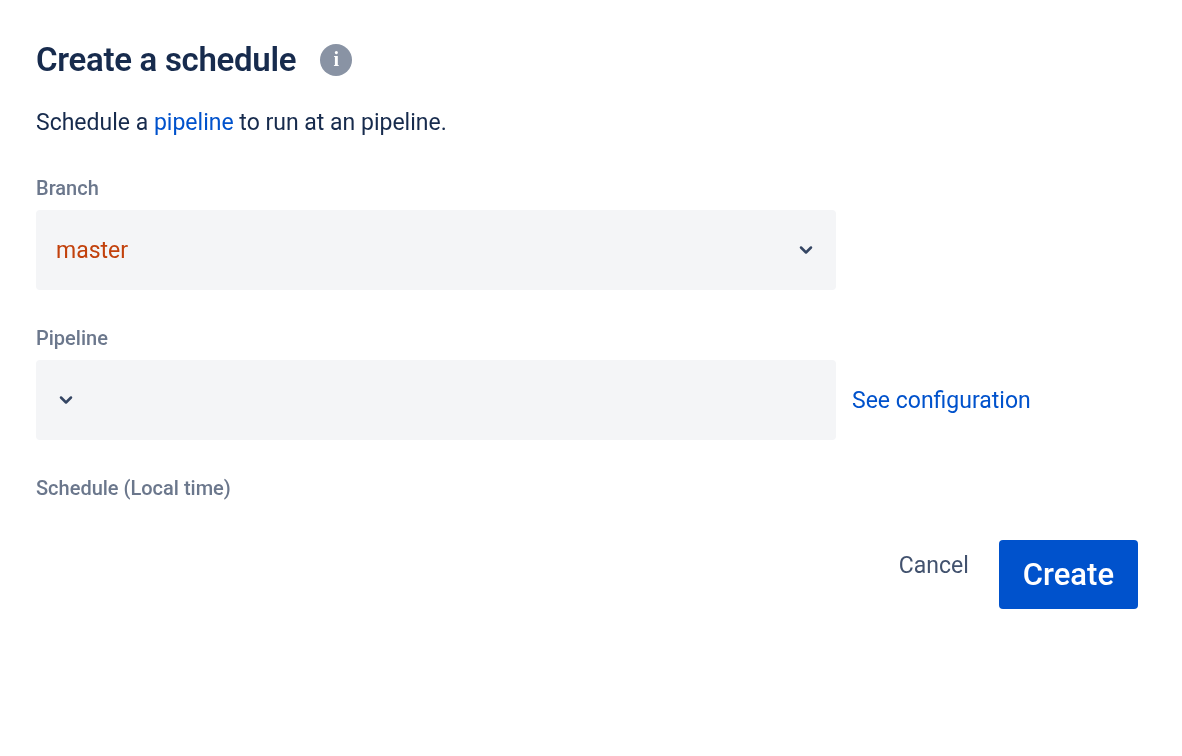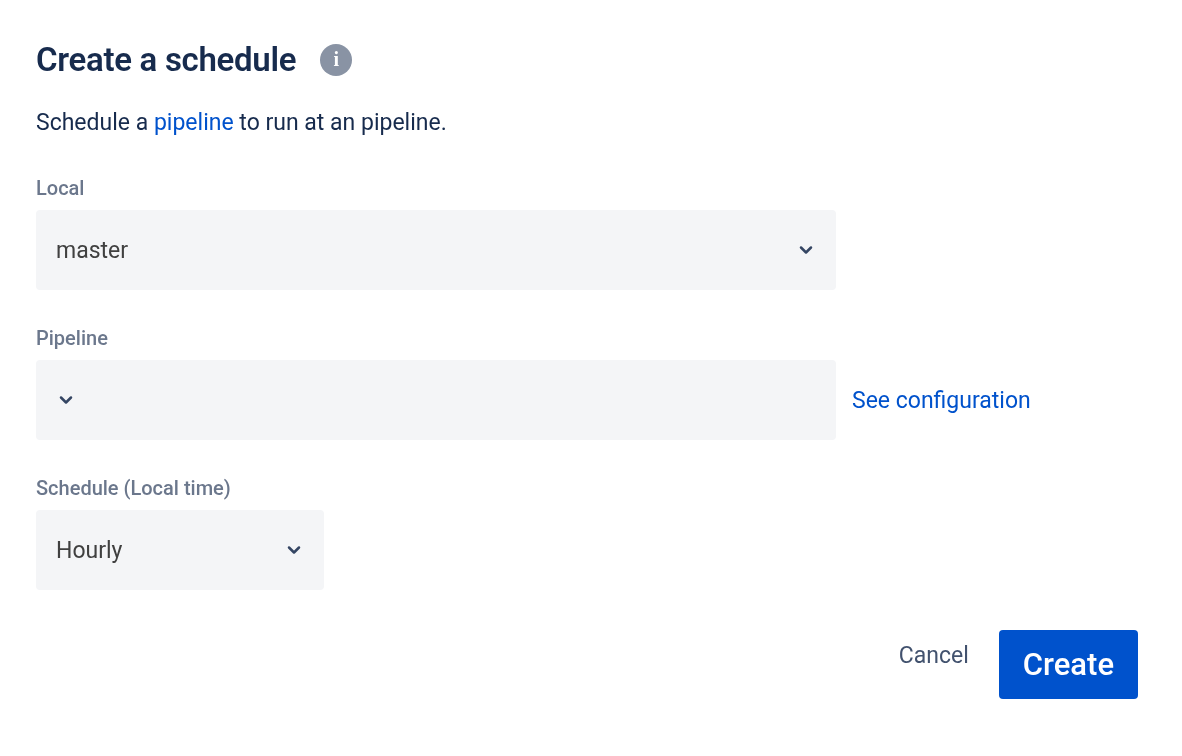--- a/index.html
+++ b/index.html
@@ -68,21 +68,21 @@
     .select {
       background: #F4F5F7;
       border: none;
       border-radius: 4px;
       height: 80px;
       padding: 0 20px;
       display: flex;
       align-items: center;
       justify-content: space-between;
       font-size: 23px;
-      color: #404040;
+      color: #c2410c;
       cursor: pointer;
       width: 800px;
     }
     .select.narrow {
       width: 288px;
     }
     .chevron {
       display: inline-flex;
       align-items: center;
       justify-content: center;
@@ -132,21 +132,21 @@
 <div class="title-row">
   <h1 class="title">Create a schedule</h1>
   <span class="info-icon">i</span>
 </div>
 
 <p class="description">
   <span>Schedule a </span><a class="link">pipeline</a><span> to run at an pipeline.</span>
 </p>
 
 <div class="form-group">
-  <label class="form-label">Local</label>
+  <label class="form-label">Branch</label>
   <div class="select">
     <span>master</span>
     <span class="chevron">
       <svg viewBox="0 0 24 24" fill="none" stroke="#344563" stroke-width="3" stroke-linecap="round" stroke-linejoin="round">
           <polyline points="6 9 12 15 18 9"></polyline>
         </svg>
     </span>
   </div>
 </div>
 
@@ -159,26 +159,18 @@
             <polyline points="6 9 12 15 18 9"></polyline>
           </svg>
       </span>
     </div>
     <a class="config-link">See configuration</a>
   </div>
 </div>
 
 <div class="form-group">
   <label class="form-label">Schedule (Local time)</label>
-  <div class="select narrow">
-    <span>Hourly</span>
-    <span class="chevron">
-      <svg viewBox="0 0 24 24" fill="none" stroke="#344563" stroke-width="3" stroke-linecap="round" stroke-linejoin="round">
-          <polyline points="6 9 12 15 18 9"></polyline>
-        </svg>
-    </span>
-  </div>
 </div>
 
 <div class="footer">
   <button class="btn-text">Cancel</button>
   <button class="btn-primary">Create</button>
 </div>
 
 </body></html>

